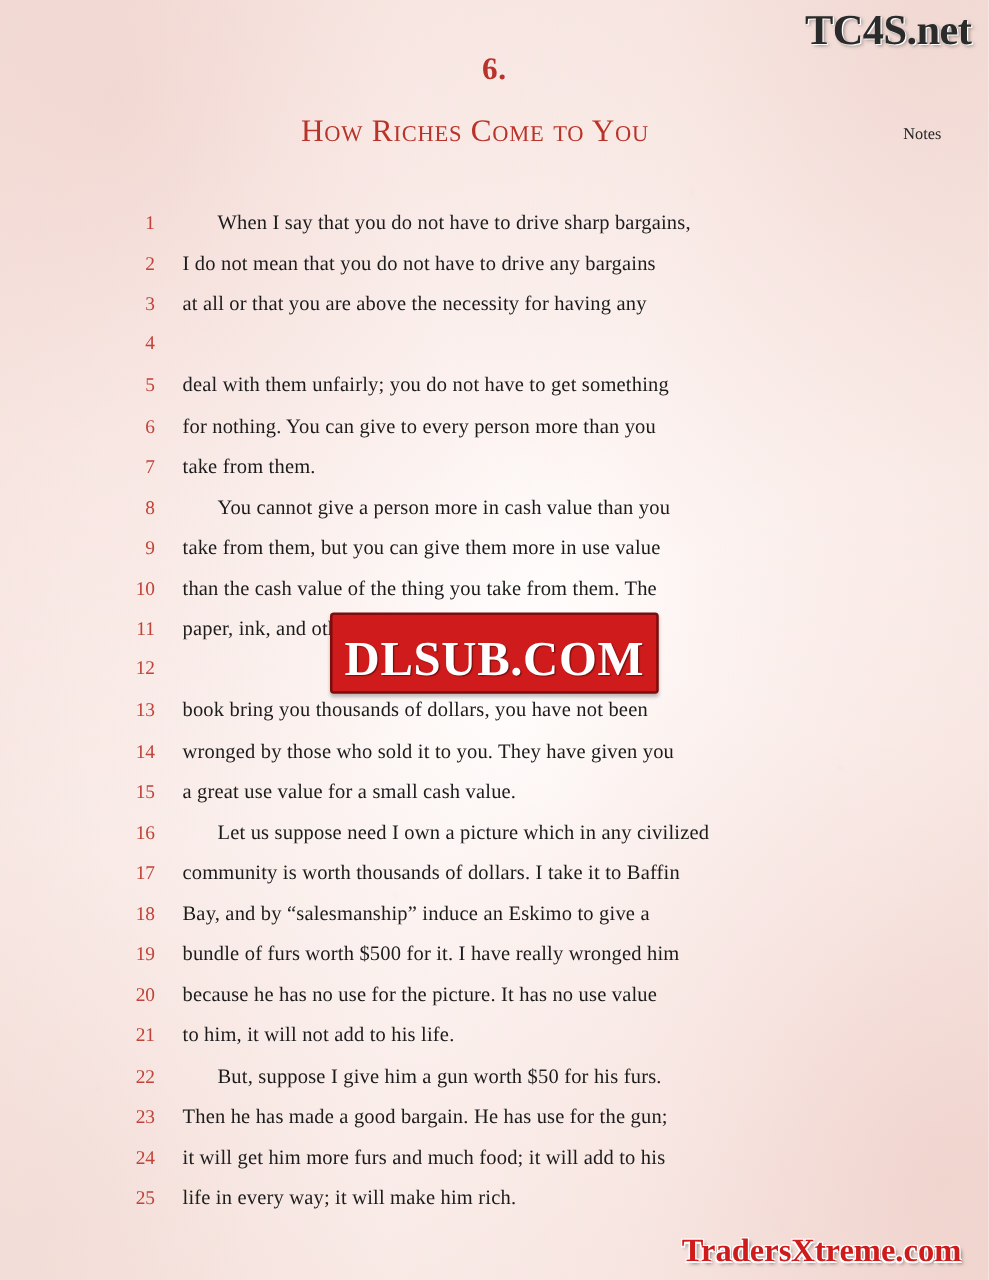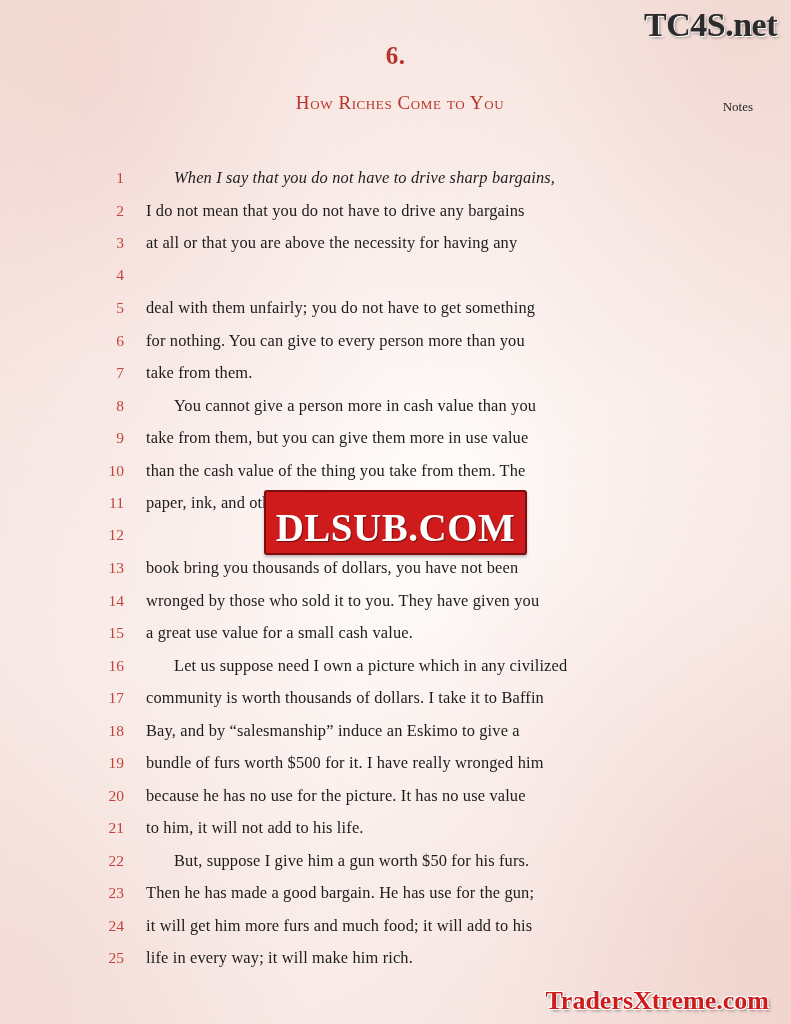--- a/index.html
+++ b/index.html
@@ -64,26 +64,25 @@
     color: #b8342a;
     letter-spacing: 0.5px;
   }
   
   .chapter-title {
     position: absolute;
     top: 92px;
     left: 0;
     width: 760px;
     text-align: center;
-    font-size: 19px;
+    font-size: 25px;
     color: #b8342a;
     font-variant: small-caps;
     letter-spacing: 0.6px;
     font-family: "Liberation Serif", serif;
-    margin-left: 20px;
   }
 
   
   .notes-label {
     position: absolute;
     top: 99px;
     right: 38px;
     font-size: 13px;
     color: #262626;
     font-family: "Liberation Serif", serif;
@@ -170,21 +169,21 @@
 
 <div class="wm-top">TC4S.net</div>
 
 <div class="chapter-number">6.</div>
 <div class="chapter-title">How Riches Come to You</div>
 <div class="notes-label">Notes</div>
 
 <div class="body-area" id="body-area">
     <div class="line-row">
       <span class="line-num">1</span>
-      <span class="line-text" style="padding-left: 28px; font-style: italic;">When I say that you do not have to drive sharp bargains,</span>
+      <span class="line-text" style="padding-left: 28px;">When I say that you do not have to drive sharp bargains,</span>
     </div>
     <div class="line-row">
       <span class="line-num">2</span>
       <span class="line-text">I do not mean that you do not have to drive any bargains</span>
     </div>
     <div class="line-row">
       <span class="line-num">3</span>
       <span class="line-text">at all or that you are above the necessity for having any</span>
     </div>
     <div class="line-row">

